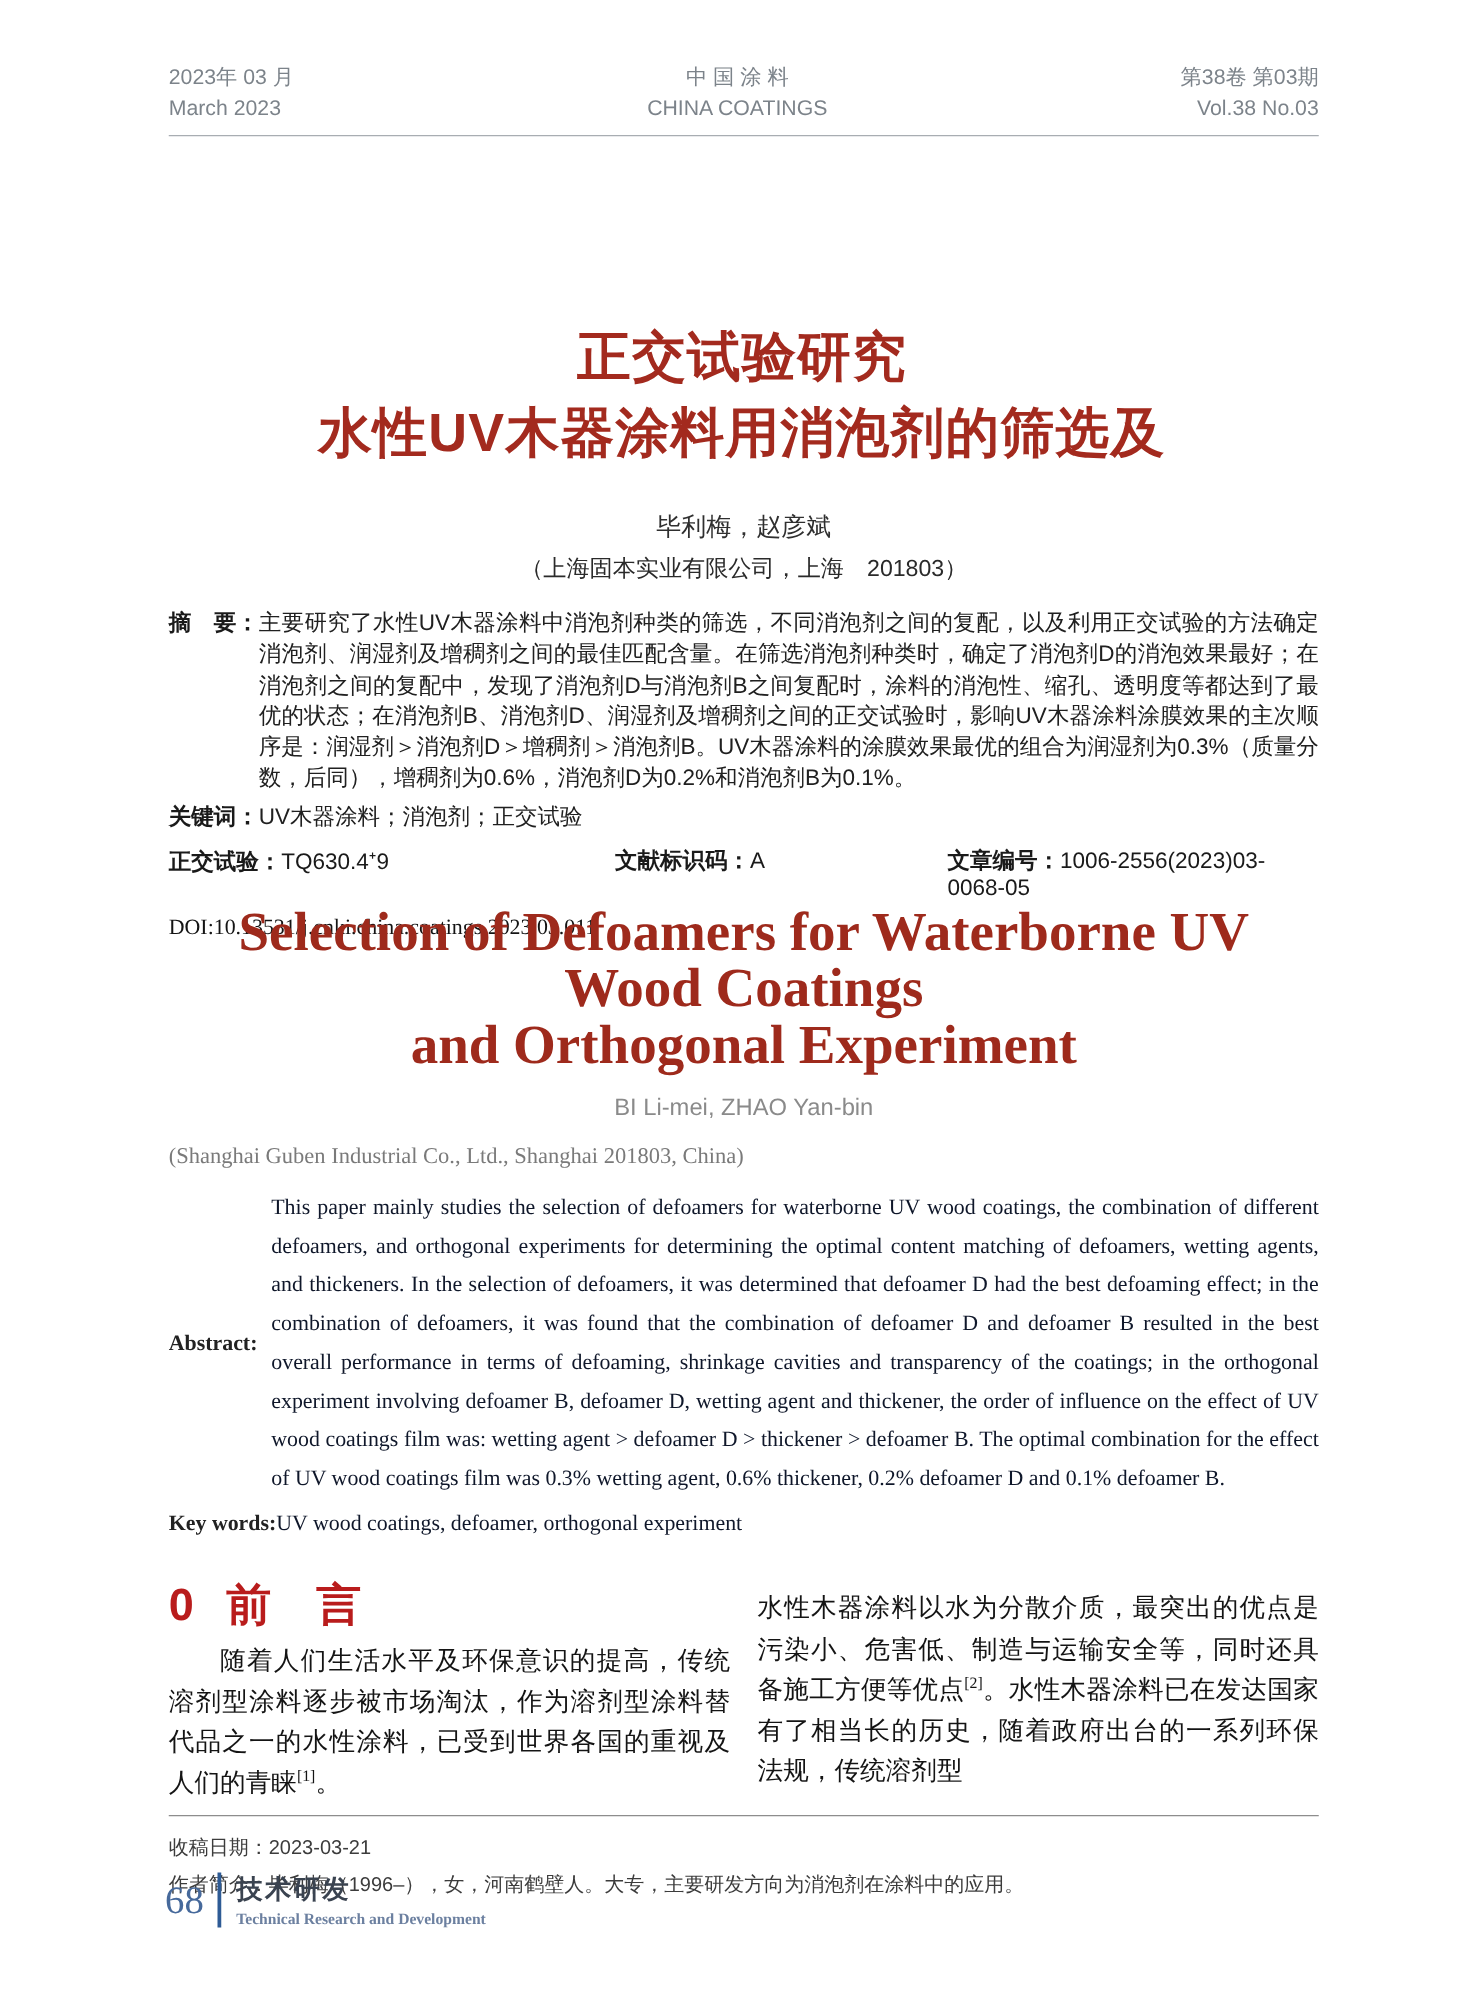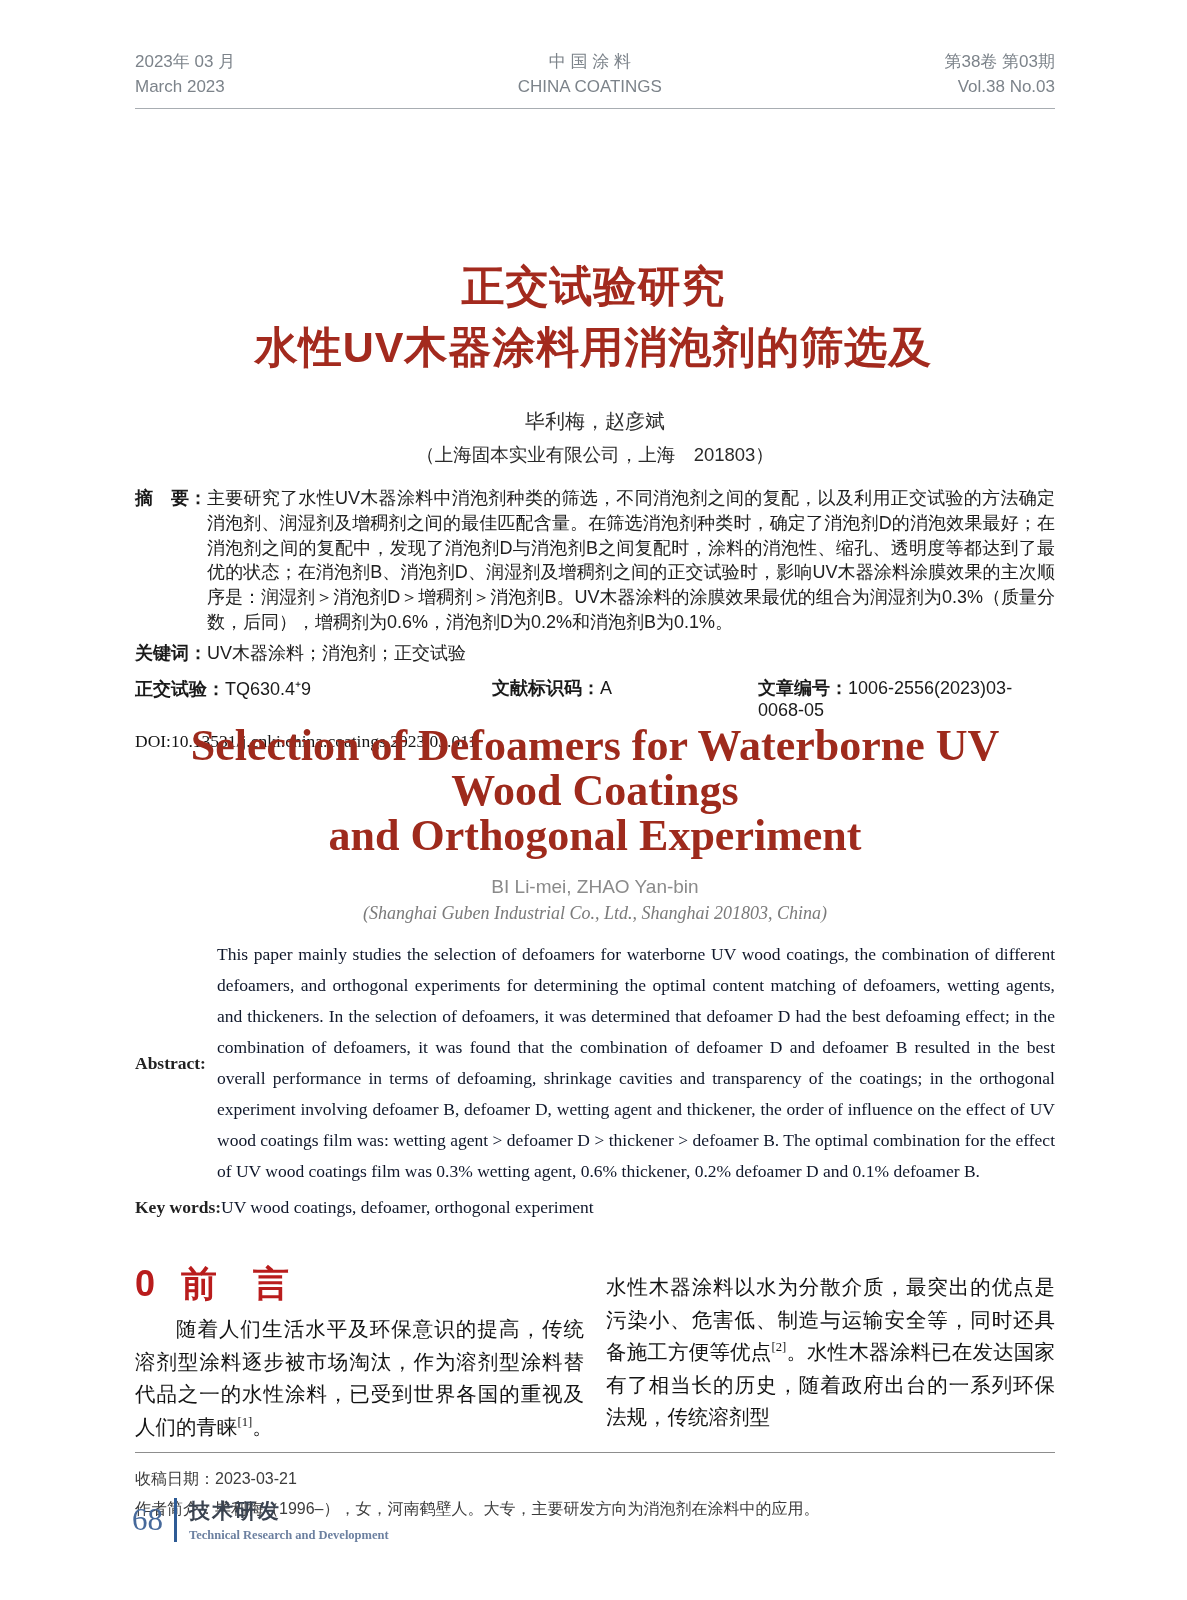--- a/index.html
+++ b/index.html
@@ -30,21 +30,21 @@
   .clc-row .seg1{width:357px;}
   .clc-row .seg2{width:266px;}
   .clc-row .seg3{flex:1;}
   .doi-row{margin-top:10px;font-family:"Liberation Serif",serif;font-size:17.5px;color:#141414;}
 
   
   .en-block{position:absolute;left:135px;top:723px;width:920px;}
   .en-title{text-align:center;font-family:"Liberation Serif",serif;font-weight:bold;
             font-size:44px;line-height:45px;color:#9e2a1c;}
   .en-authors{text-align:center;margin-top:18px;font-size:19px;color:#8a8a8a;}
-  .en-affil{text-align:center;margin-top:5px;font-family:"Liberation Serif",serif;font-style:italic;
+  .en-affil{margin-top:16px;font-family:"Liberation Serif",serif;
             font-size:18px;color:#7a7a7a;}
   .en-hang{display:flex;align-items:center;margin-top:15px;}
   .en-hang .lbl{flex:0 0 82px;font-family:"Liberation Serif",serif;font-weight:bold;font-size:17.5px;
                 line-height:31px;color:#222222;white-space:nowrap;}
   .en-hang .txt{flex:1;font-family:"Liberation Serif",serif;font-size:17.5px;line-height:31px;
                 text-align:justify;color:#0f172a;}
   .en-kw{margin-top:5px;}
   .en-kw .txt{text-align:left;}
 
   

